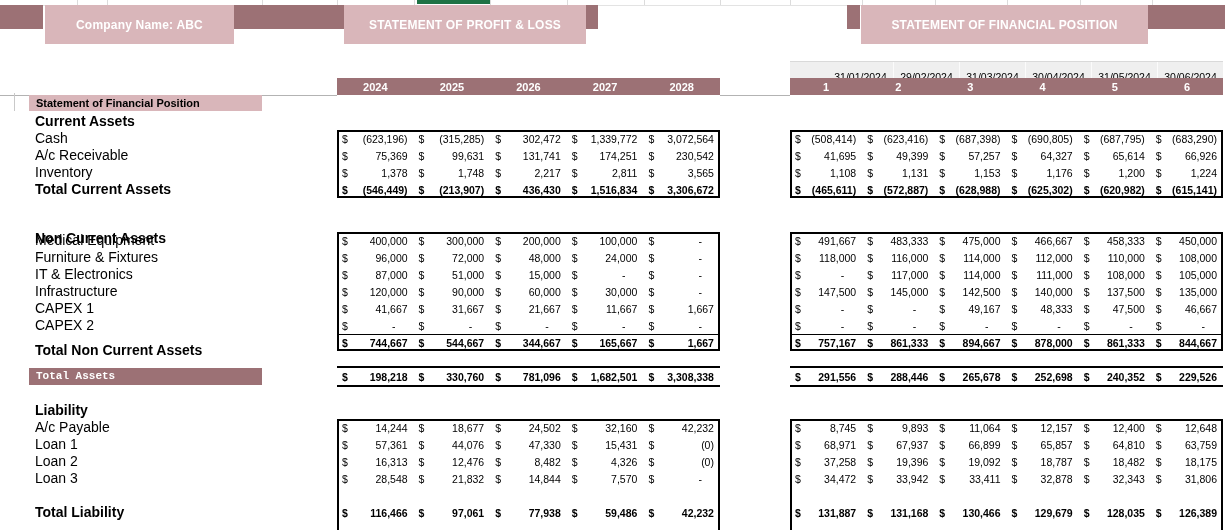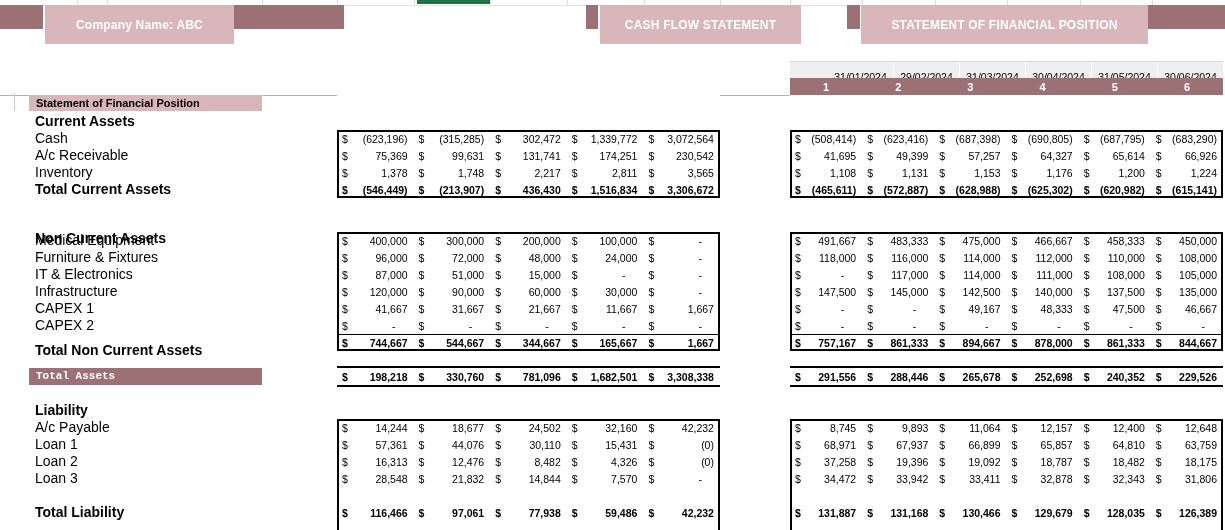--- a/index.html
+++ b/index.html
@@ -74,23 +74,30 @@
       <div class="tick" style="left: 1152px;"></div>
     </div>
 
   <div class="band-seg" style="left:0;width:43px;"></div>
   <div class="band-seg" style="left:234px;width:110px;"></div>
   <div class="band-seg" style="left:586px;width:12px;"></div>
   <div class="band-seg" style="left:847px;width:13px;"></div>
   <div class="band-seg" style="left:1148px;width:77px;"></div>
 
   <div class="nav-btn" style="left:45px;width:189px;">Company Name: ABC</div>
-  <div class="nav-btn" style="left:600px;width:201px;">CASH FLOW STATEMENT</div>
+  <div class="nav-btn" style="left:344px;width:242px;">STATEMENT OF PROFIT &amp; LOSS</div>
   <div class="nav-btn" style="left:861px;width:287px;">STATEMENT OF FINANCIAL POSITION</div>
 
+  <div class="yearbar" id="yearbar">
+      <div class="c">2024</div>
+      <div class="c">2025</div>
+      <div class="c">2026</div>
+      <div class="c">2027</div>
+      <div class="c">2028</div>
+    </div>
   <div class="datebar" id="datebar">
       <div class="c">31/01/2024</div>
       <div class="c">29/02/2024</div>
       <div class="c">31/03/2024</div>
       <div class="c">30/04/2024</div>
       <div class="c">31/05/2024</div>
       <div class="c">30/06/2024</div>
     </div>
   <div class="numbar" id="numbar">
       <div class="c">1</div>
@@ -752,21 +759,21 @@
         <div class="cell">
           <span>$</span>
           <span>57,361</span>
         </div>
         <div class="cell">
           <span>$</span>
           <span>44,076</span>
         </div>
         <div class="cell">
           <span>$</span>
-          <span>30,110</span>
+          <span>47,330</span>
         </div>
         <div class="cell">
           <span>$</span>
           <span>15,431</span>
         </div>
         <div class="cell">
           <span>$</span>
           <span>(0)</span>
         </div>
       </div>

